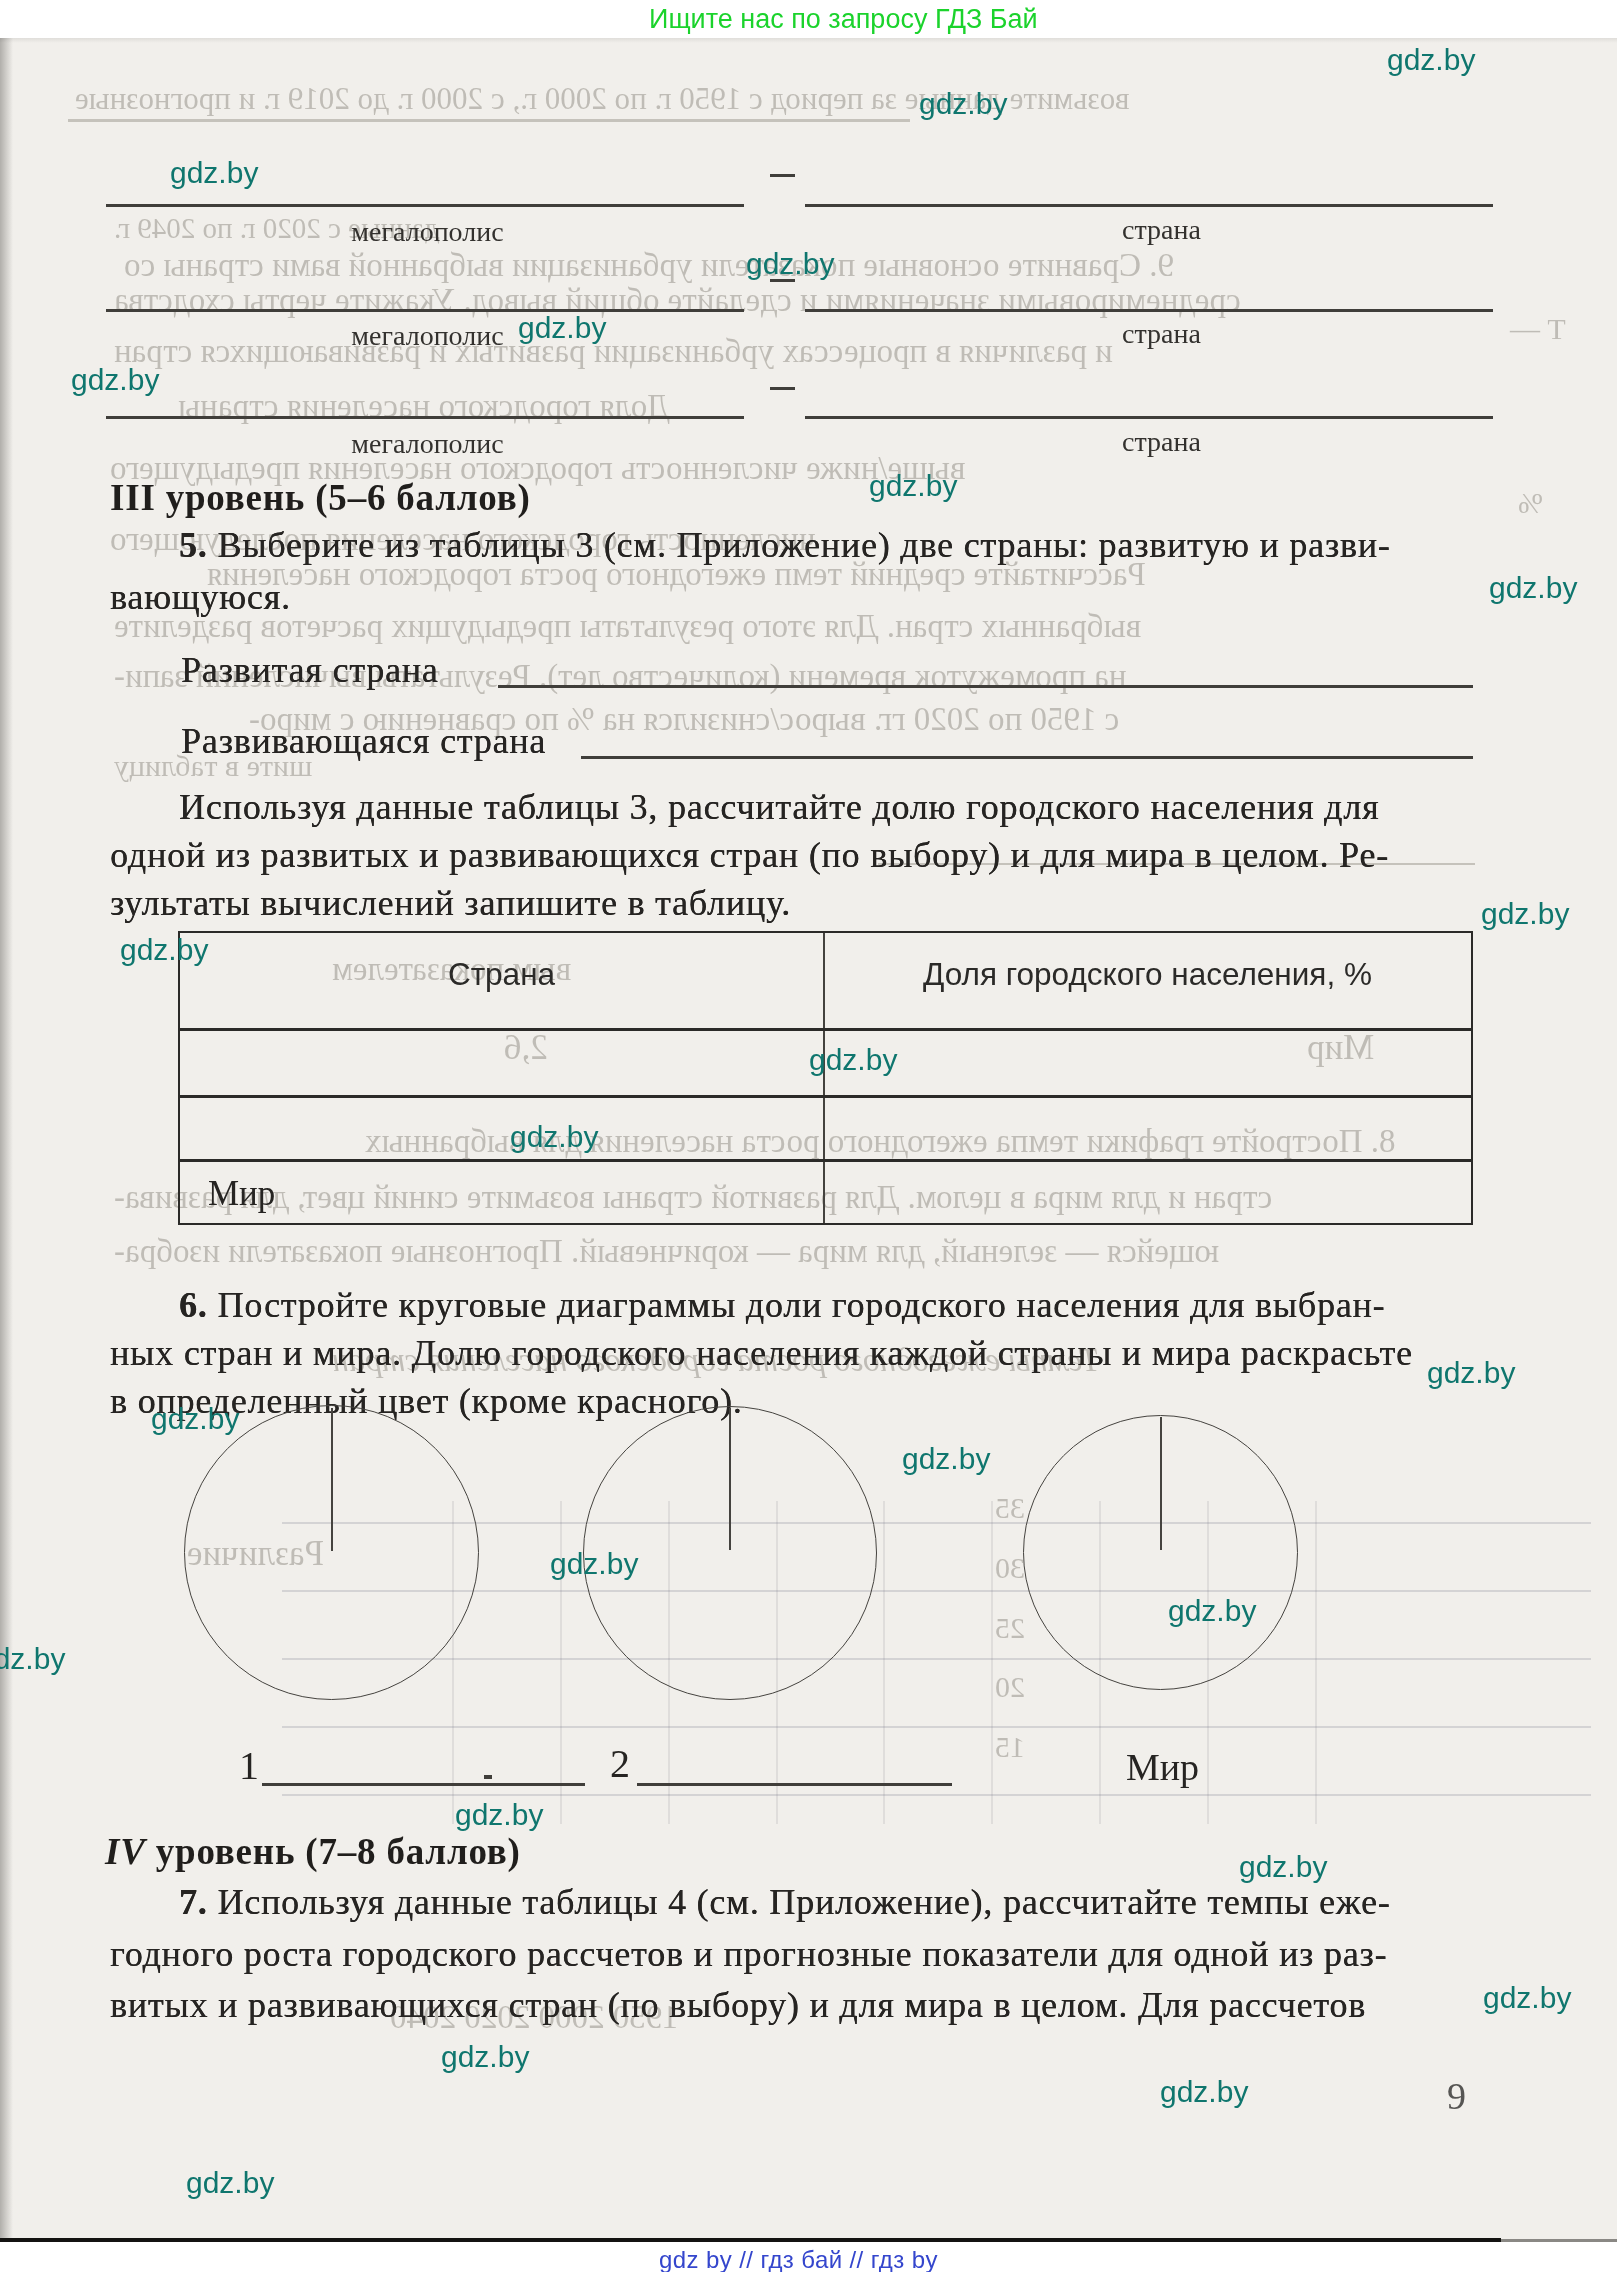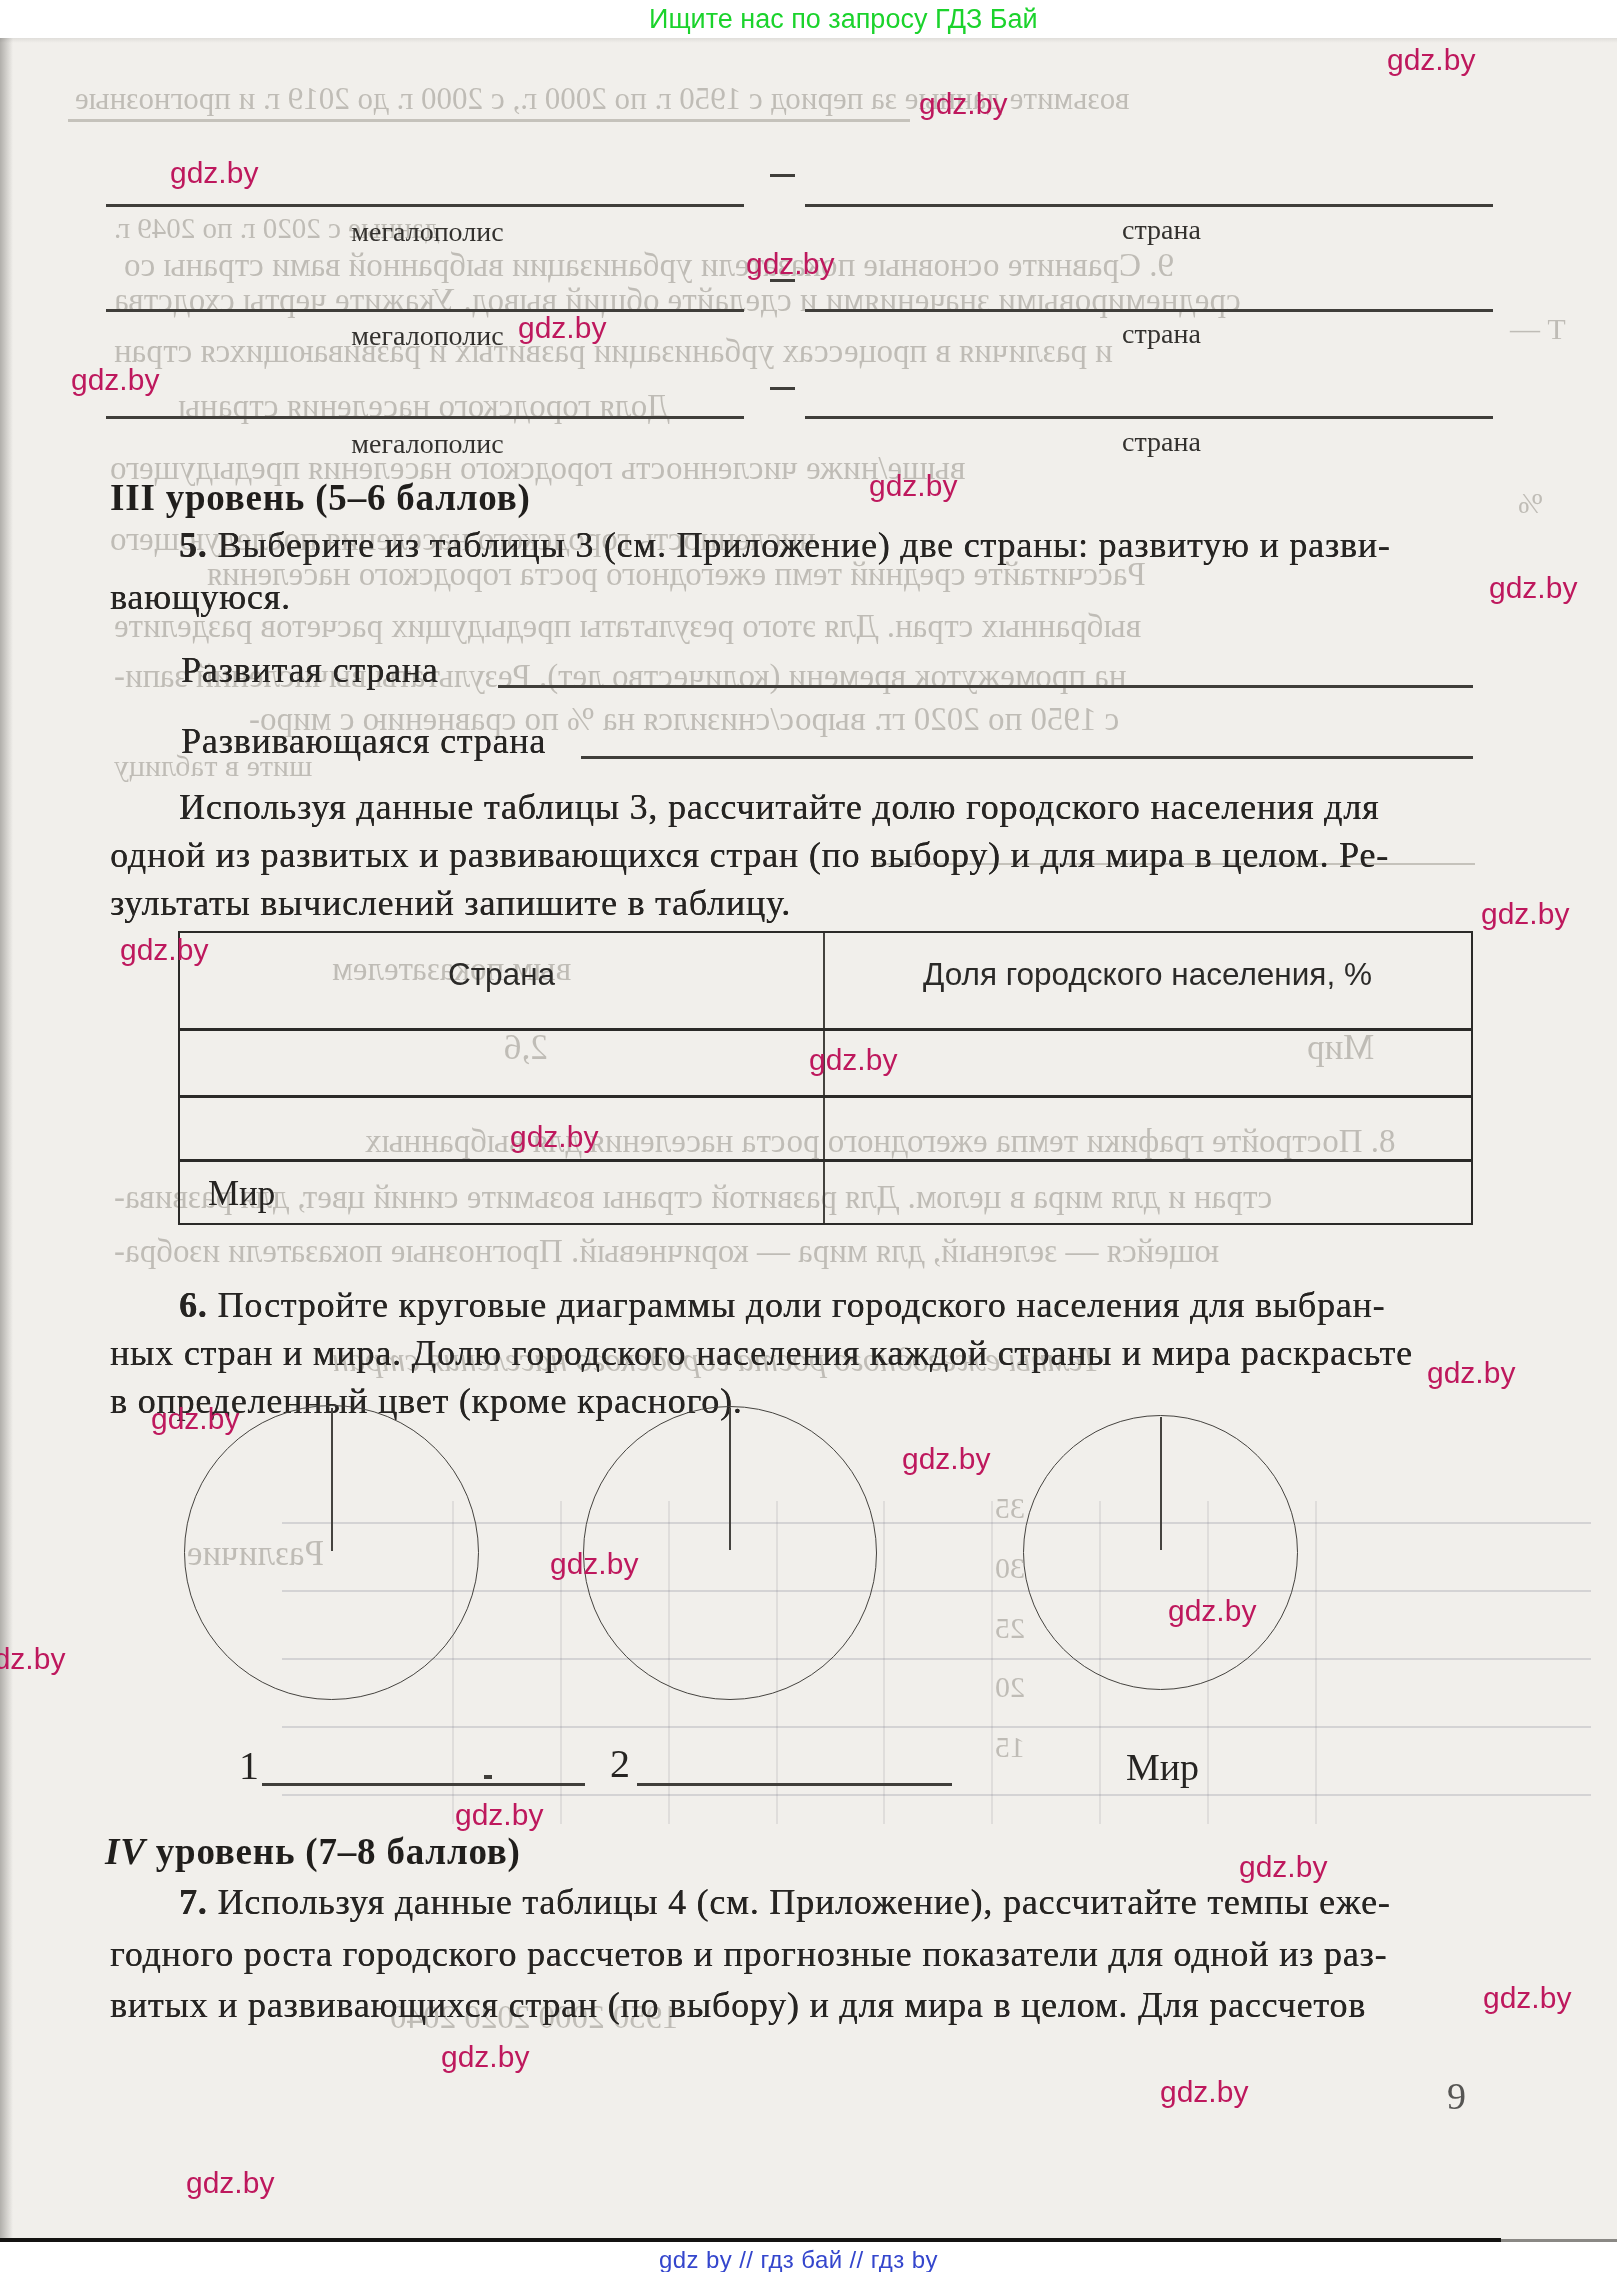--- a/index.html
+++ b/index.html
@@ -6,21 +6,21 @@
   #page{position:relative;width:1617px;height:2273px;background:#f1efeb;overflow:hidden;
         font-family:"Liberation Serif","DejaVu Serif",serif;color:#262422;}
   .abs{position:absolute;white-space:nowrap;}
   .serif{font-family:"Liberation Serif","DejaVu Serif",serif;}
   .sans{font-family:"Liberation Sans","DejaVu Sans",sans-serif;}
   .txt{font-size:36px;letter-spacing:0.8px;color:#262422;text-shadow:0.3px 0 #262422;}
   .heading{font-size:37px;font-weight:bold;letter-spacing:0.8px;color:#201e1c;}
   .small-label{font-size:28px;color:#33312e;}
   .fill-line{background:#403e3a;height:3.3px;}
   .dash{background:#403e3a;height:3.3px;}
-  .wm{font-family:"Liberation Sans","DejaVu Sans",sans-serif;font-size:30px;color:#be185d;}
+  .wm{font-family:"Liberation Sans","DejaVu Sans",sans-serif;font-size:30px;color:#0f766e;}
   .bleed{color:#938f86;opacity:.52;transform:scaleX(-1);transform-origin:center;}
   .bleed.it{font-style:italic;}
   .bleed-line{background:rgba(125,120,110,.38);}
   .grid-h{position:absolute;left:282px;width:1309px;height:1.7px;background:rgba(110,115,130,.22);}
   .grid-v{position:absolute;top:1501px;height:323px;width:1.7px;background:rgba(110,115,130,.14);}
   .white-strip{position:absolute;left:0;width:100%;background:#ffffff;}
   .promo{font-size:27px;color:#1bd32c;}
   .footer-blue{font-size:24px;color:#3446cd;letter-spacing:0.4px;}
   .pagenum{font-size:38px;color:#565553;}
   #urb-table{position:absolute;left:178px;top:931px;width:1295px;height:294px;

